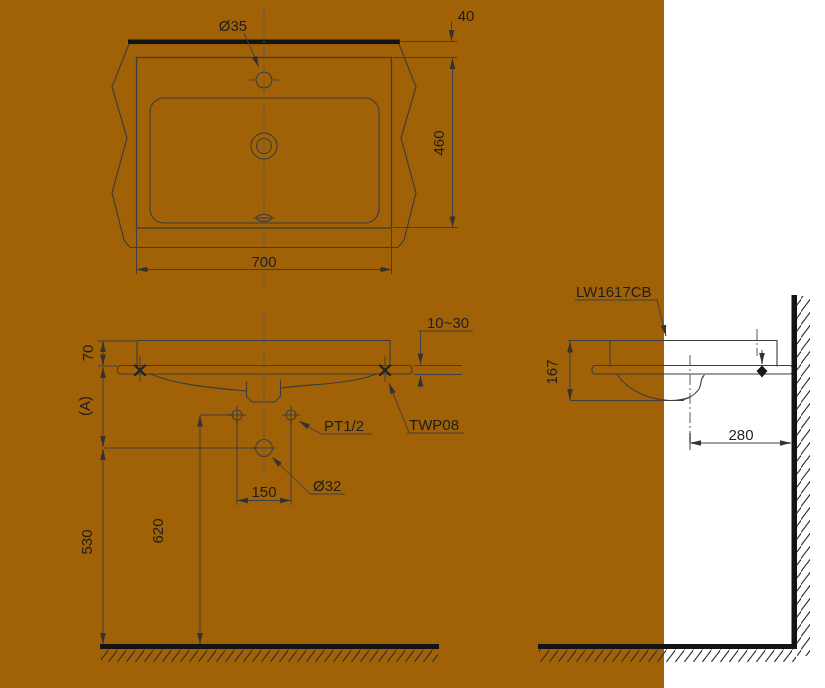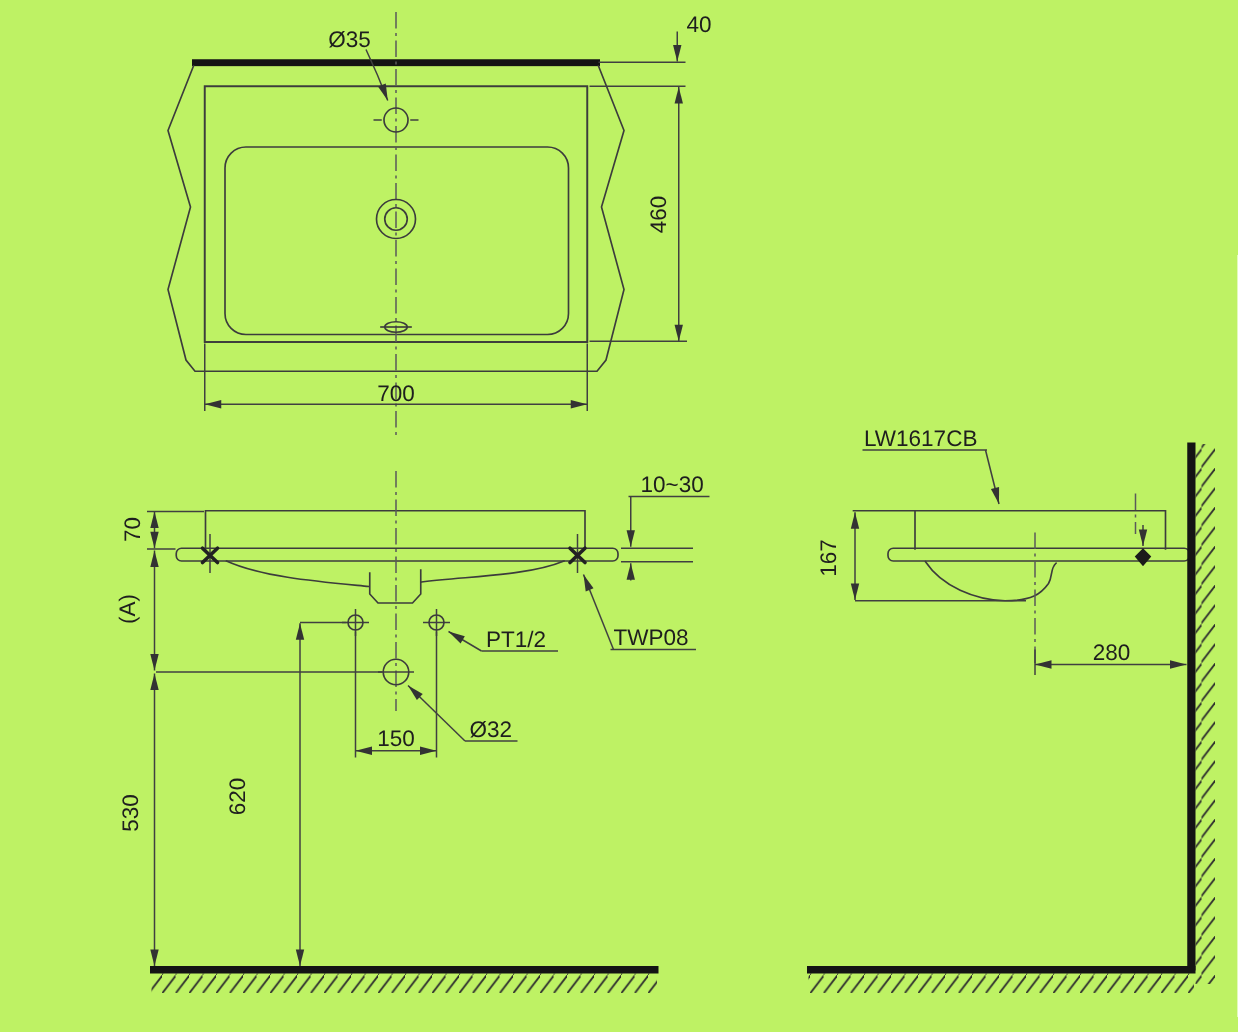--- a/index.html
+++ b/index.html
@@ -1,16 +1,16 @@
 <!DOCTYPE html>
 <html><head>
 <meta charset="utf-8">
 <style>
   html,body{margin:0;padding:0;background:#ffffff;}
-  .stage{position:relative;width:825px;height:688px;background:#bef264;font-family:"Liberation Sans",sans-serif;}
+  .stage{position:relative;width:664px;height:688px;background:#a16207;font-family:"Liberation Sans",sans-serif;}
   svg{position:absolute;left:0;top:0;}
   .ln{stroke:#3c3c3c;stroke-width:1.1;fill:none;stroke-linecap:square;}
   .ln2{stroke:#3c3c3c;stroke-width:1.3;fill:none;}
   .dim{stroke:#404040;stroke-width:1;fill:none;}
   .cl{stroke:#5a5a5a;stroke-width:1;fill:none;stroke-dasharray:11,3,2,3;}
   .thickfill{fill:#141414;stroke:none;}
   .bolt{stroke:#222;stroke-width:2.4;fill:none;stroke-linecap:round;}
   .txt{font-family:"Liberation Sans",sans-serif;font-size:15px;fill:#1e1e1e;}
 </style>
 </head>

